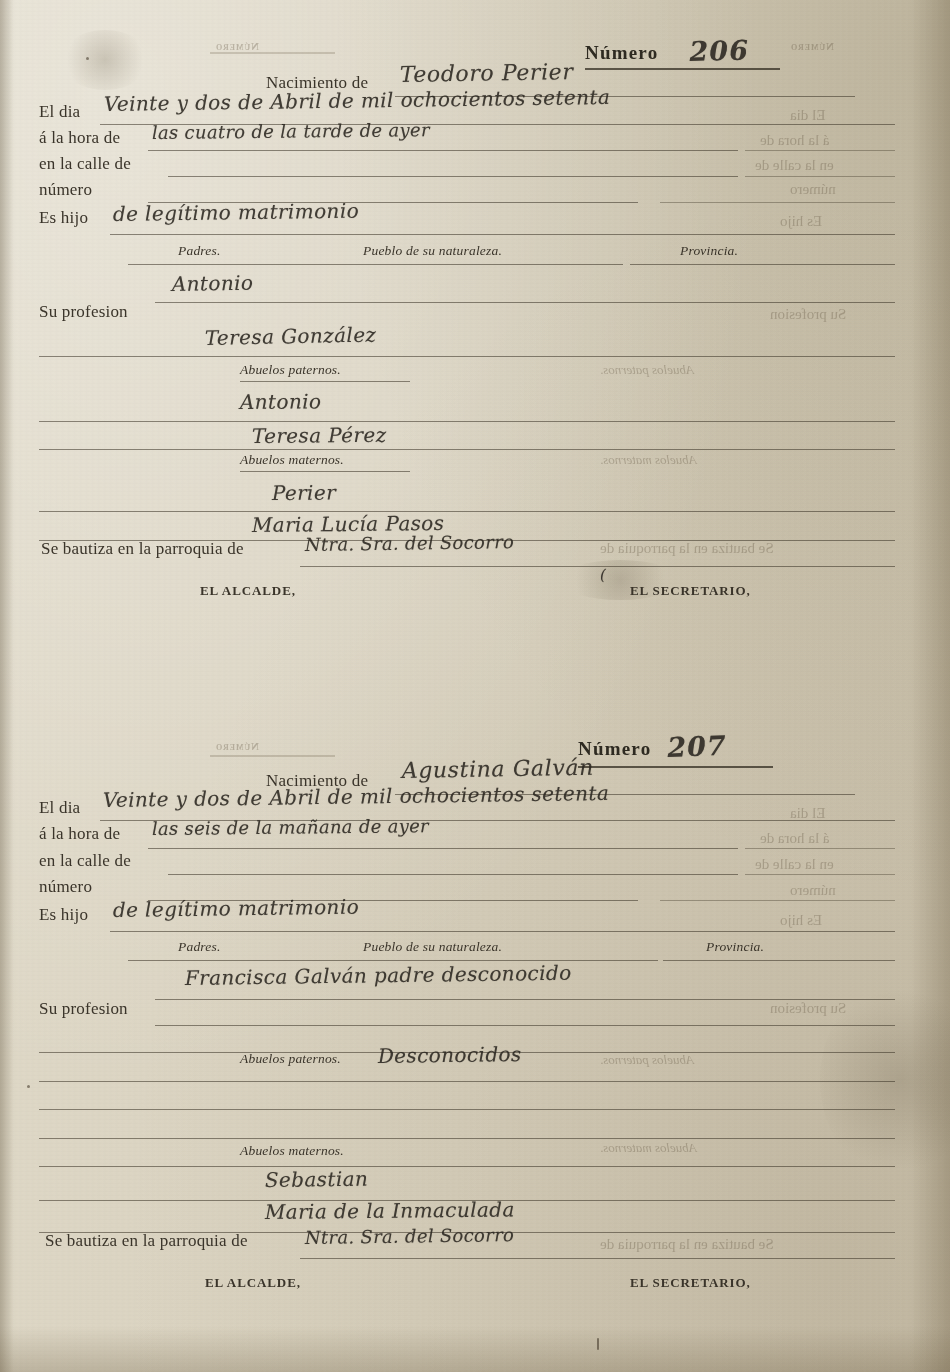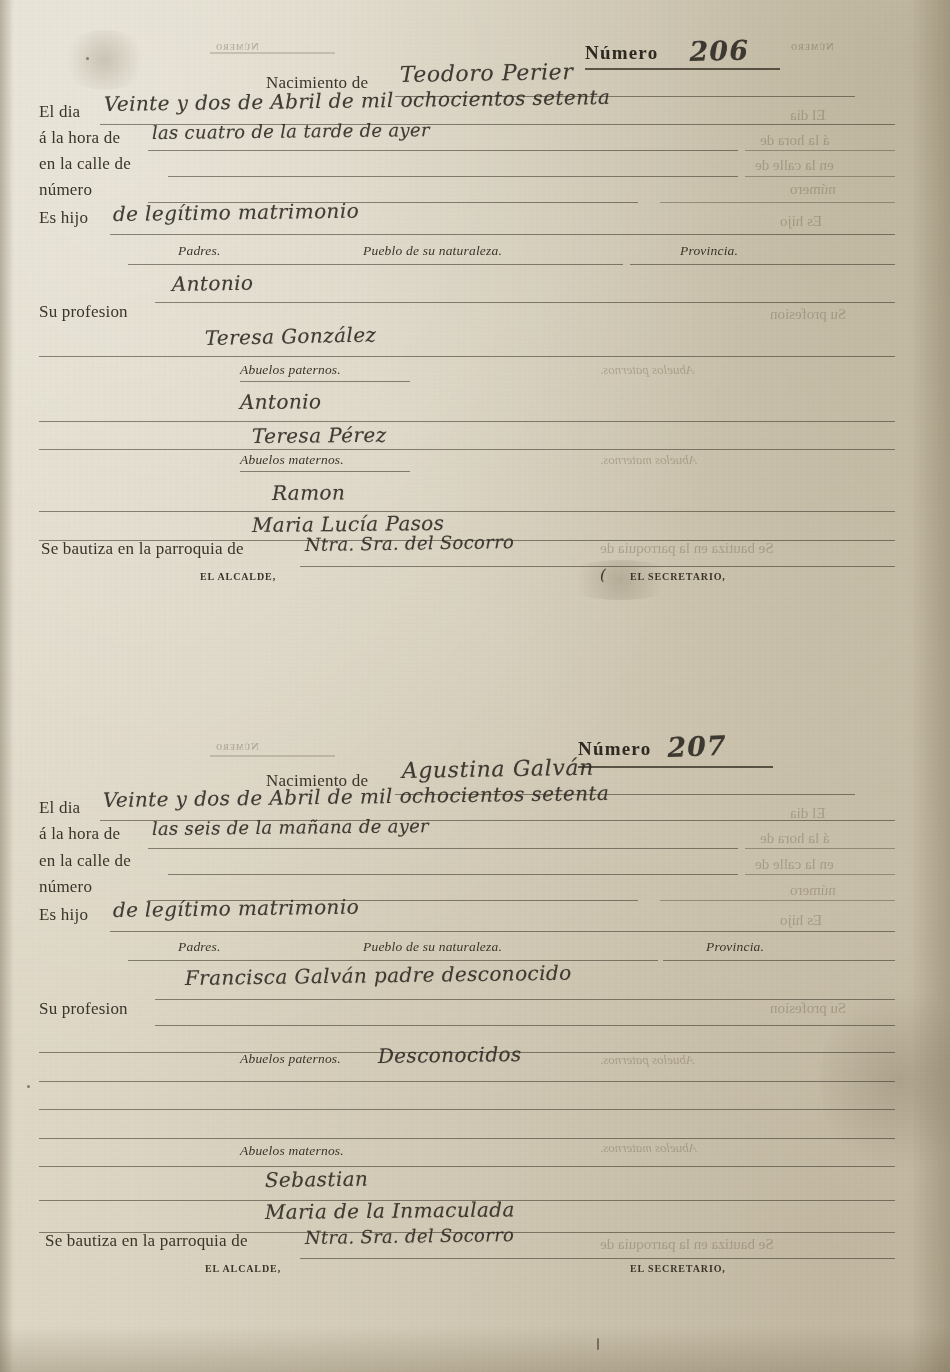--- a/index.html
+++ b/index.html
@@ -45,21 +45,21 @@
   
   .lbl{
     position:absolute;
     font-family:"Liberation Serif", serif;
     color:#3a342a;
     white-space:nowrap;
     letter-spacing:.2px;
   }
   .lbl.big{font-size:17px;}
   .lbl.small{font-size:13.5px;font-style:italic;}
-  .lbl.caps{font-size:10px;letter-spacing:.9px;font-variant:small-caps;font-weight:bold;font-style:normal;}
+  .lbl.caps{font-size:13px;letter-spacing:.9px;font-variant:small-caps;font-weight:bold;font-style:normal;margin-top:12px;}
   .numero{
     position:absolute;font-size:19px;font-weight:bold;letter-spacing:1.2px;
     color:#2e2a21;
   }
 
   
   .rule{
     position:absolute;height:1px;
     background:rgba(55,48,35,.55);
   }
@@ -184,21 +184,21 @@
 
   <div class="hw m" style="left:240px;top:390px;transform:rotate(-0.5deg);">Antonio</div>
   <div class="rule" style="left:39px;top:421px;width:856px;"></div>
 
   <div class="hw m" style="left:252px;top:424px;transform:rotate(-0.5deg);">Teresa Pérez</div>
   <div class="rule" style="left:39px;top:449px;width:856px;"></div>
 
   <div class="lbl small" style="left:240px;top:452px;">Abuelos maternos.</div>
   <div class="rule" style="left:240px;top:471px;width:170px;"></div>
 
-  <div class="hw m" style="left:272px;top:481px;transform:rotate(-0.5deg);">Ramon</div>
+  <div class="hw m" style="left:272px;top:481px;transform:rotate(-0.5deg);">Perier</div>
   <div class="rule" style="left:39px;top:511px;width:856px;"></div>
 
   <div class="hw m" style="left:252px;top:513px;transform:rotate(-0.6deg);">Maria Lucía Pasos</div>
   <div class="rule" style="left:39px;top:540px;width:856px;"></div>
 
   <div class="lbl big" style="left:41px;top:539px;">Se bautiza en la parroquia de</div>
   <div class="hw s" style="left:305px;top:534px;transform:rotate(-0.8deg);">Ntra. Sra. del Socorro</div>
   <div class="rule" style="left:300px;top:566px;width:595px;"></div>
 
   <div class="lbl caps" style="left:200px;top:571px;">EL ALCALDE,</div>

